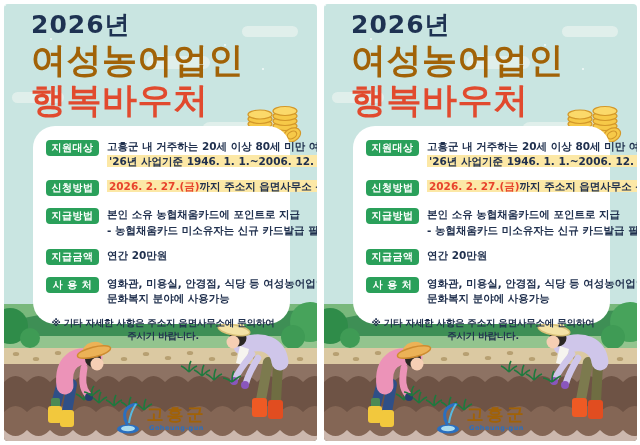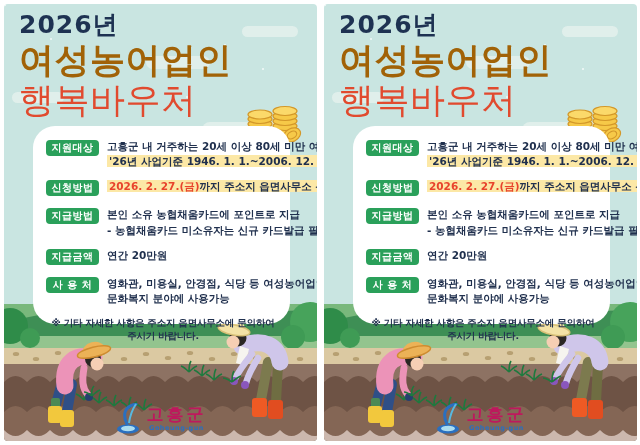--- a/index.html
+++ b/index.html
@@ -7,43 +7,43 @@
   .poster{position:relative;width:313px;height:437px;background:#c9e5e1;overflow:hidden;border-radius:4px;flex:0 0 auto;}
   
   .cloud{position:absolute;background:#e2efeb;border-radius:999px;opacity:.95;}
   .c1{left:142px;top:52px;width:64px;height:13px;}
   .c2{left:198px;top:118px;width:86px;height:16px;}
   .c3{left:8px;top:88px;width:52px;height:11px;}
   .c4{left:238px;top:22px;width:56px;height:11px;}
   .dots{position:absolute;left:0;top:0;width:2px;height:2px;background:#fff;border-radius:50%;opacity:.8;
         box-shadow:46px 34px #fff,182px 92px #fff,258px 64px #fff,120px 148px #fff,276px 168px #fff,66px 204px #fff,220px 40px #fff;}
   
-  .title{position:absolute;left:15px;top:8px;line-height:1.0;}
+  .title{position:absolute;left:27px;top:8px;line-height:1.0;}
   .t-year{font-size:25px;font-weight:800;color:#1e3252;letter-spacing:1px;}
   .t-main{font-size:35px;font-weight:800;color:#a16207;margin-top:6px;letter-spacing:0.5px;}
-  .t-accent{font-size:35px;font-weight:400;color:#e14a2e;margin-top:5px;letter-spacing:0.5px;}
+  .t-accent{font-size:35px;font-weight:700;color:#e14a2e;margin-top:5px;letter-spacing:0.5px;}
   
   .coins{position:absolute;right:12px;top:86px;}
   
   .panel{position:absolute;left:29px;top:122px;width:257px;height:198px;background:#ffffff;border-radius:22px;box-sizing:border-box;padding:13px 10px 12px 13px;z-index:2;}
   .row{display:flex;align-items:flex-start;}
   .row.m1{margin-bottom:10px;}
   .row.m2{margin-bottom:11px;}
   .row.m3{margin-bottom:5px;justify-content:space-between;}
   .badge{flex:0 0 auto;width:53px;height:16px;margin-top:1px;background:#2aa05a;color:#ffffff;font-size:10px;font-weight:700;display:flex;align-items:center;justify-content:center;border-radius:4px;letter-spacing:0.5px;}
   .content{margin-left:8px;font-size:10.5px;font-weight:700;color:#20304e;line-height:1.45;white-space:nowrap;}
   .hl{background:#fce8a6;padding:0 2px;}
   .red{color:#e8432c;}
   .note{text-align:center;font-size:9.5px;font-weight:700;color:#20304e;margin-top:11px;letter-spacing:-0.2px;}
   
   .illu{position:absolute;left:0;bottom:0;z-index:1;}
   
   .logo{position:absolute;bottom:6px;left:50%;transform:translateX(-50%);display:flex;align-items:center;gap:6px;z-index:3;}
   .logo-texts{display:flex;flex-direction:column;align-items:center;line-height:1;}
-  .logo-kr{font-size:17px;font-weight:800;color:#be185d;letter-spacing:3px;}
+  .logo-kr{font-size:17px;font-weight:800;color:#a16207;letter-spacing:3px;}
   .logo-en{font-size:6.5px;font-weight:700;color:#2a6fc0;letter-spacing:0.5px;margin-top:2px;text-align:center;}
 </style>
 </head>
 <body>
 
 <div class="page">
 
   <div class="poster">
 
     <div class="cloud c1"></div>

